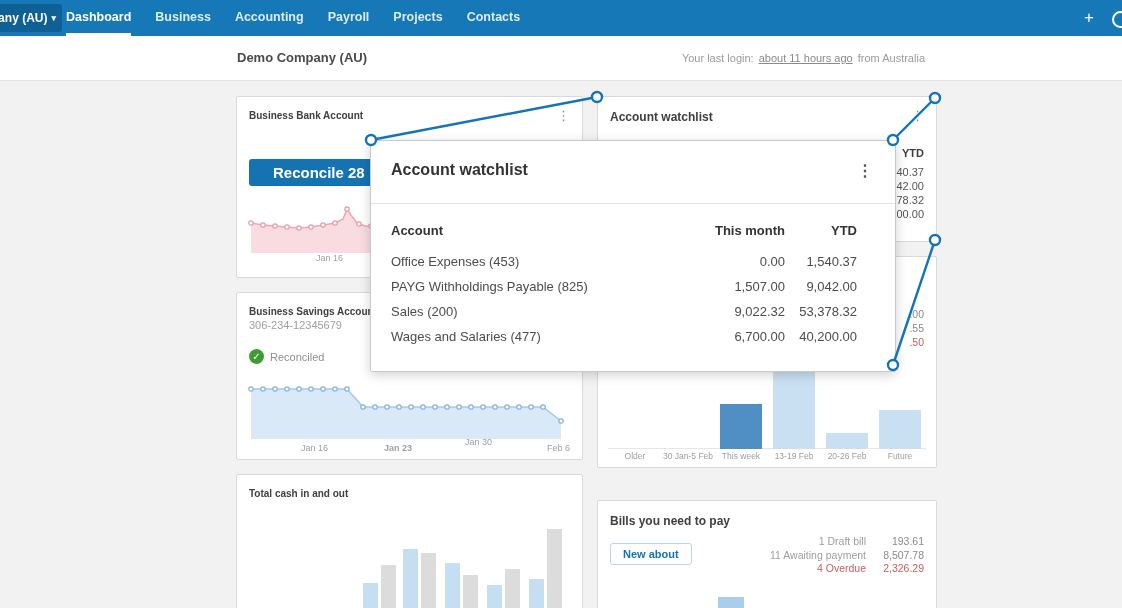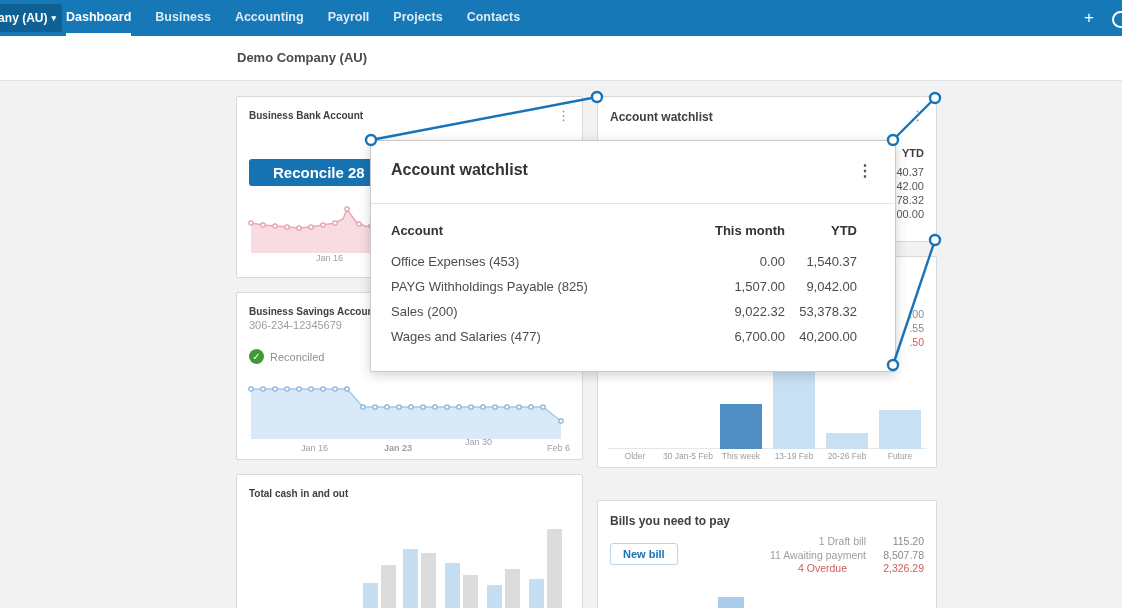--- a/index.html
+++ b/index.html
@@ -67,21 +67,21 @@
   .cash-card{left:236px;top:474px;width:345px;height:140px;}
   .cash-bar{position:absolute;bottom:6px;width:15px;}
 
   
   .bills-card{left:597px;top:500px;width:338px;height:130px;}
   .newbill-btn{position:absolute;left:12px;top:42px;background:#fff;border:1px solid #bcd4e6;color:#1673b1;
                font-size:11px;font-weight:bold;padding:4px 12px;border-radius:3px;cursor:pointer;}
   .bills-rows{position:absolute;top:34px;right:12px;text-align:right;font-size:10.5px;line-height:13.5px;}
   .bill-row .bl{color:#9e9e9e;}
   .bill-row .bv{display:inline-block;width:58px;text-align:right;color:#8a8a8a;}
-  .bill-row.red .bl,.bill-row.red .bv{color:#cf5d5d;margin-left:19px;}
+  .bill-row.red .bl,.bill-row.red .bv{color:#cf5d5d;}
   .bills-minibar{position:absolute;left:120px;bottom:22px;width:26px;height:12px;background:#aacdec;}
 
   
   .popup{position:absolute;left:370px;top:140px;width:524px;height:230px;background:#fff;
          border:1px solid #c9c9c9;border-radius:2px;box-shadow:0 3px 12px rgba(0,0,0,0.18);z-index:10;}
   .p-title{position:absolute;left:20px;top:20px;font-size:16px;font-weight:bold;color:#333;}
   .p-menu{position:absolute;right:22px;top:20px;font-size:16px;color:#555;font-weight:bold;cursor:pointer;}
   .p-div{position:absolute;top:62px;left:0;right:0;border-top:1px solid #e4e4e4;}
   .p-table{position:absolute;left:20px;top:78px;width:466px;font-size:13px;color:#4c4c4c;}
   .p-head{display:flex;font-weight:bold;color:#333;line-height:24px;margin-bottom:6px;}
@@ -112,20 +112,25 @@
         <div class="navitem">Payroll</div>
         <div class="navitem">Projects</div>
         <div class="navitem">Contacts</div>
       </div>
     <div class="plus">+</div>
     <div class="search-partial"></div>
   </div>
 
   <div class="pageheader">
     <div class="pagetitle">Demo Company (AU)</div>
+    <div class="lastlogin">
+      <span>Your last login:</span>
+      <a>about 11 hours ago</a>
+      <span>from Australia</span>
+    </div>
   </div>
 
   <div class="card bank-card">
     <div class="card-title">Business Bank Account</div>
     <div class="dots-icon">⋮</div>
     <button class="reconcile-btn">Reconcile 28 items</button>
     <svg class="spark" style="left:10px;top:100px" width="323" height="56">
       <path d="M4,26 L16,28 L28,29 L40,30 L52,31 L64,30 L76,28 L88,26 L96,22 L100,12 L104,18 L110,26 L118,29 L130,30 L310,30 L310,56 L4,56 Z" fill="#f8dce1"></path>
       <path d="M4,26 L16,28 L28,29 L40,30 L52,31 L64,30 L76,28 L88,26 L96,22 L100,12 L104,18 L110,26 L118,29 L130,30 L310,30" fill="none" stroke="#eba8b6" stroke-width="1.5"></path>
       <g>
@@ -259,23 +264,23 @@
         <div class="cash-bar" style="left: 226px; height: 34px; background: rgb(220, 220, 220);"></div>
         <div class="cash-bar" style="left: 250px; height: 24px; background: rgb(197, 222, 242);"></div>
         <div class="cash-bar" style="left: 268px; height: 40px; background: rgb(220, 220, 220);"></div>
         <div class="cash-bar" style="left: 292px; height: 30px; background: rgb(197, 222, 242);"></div>
         <div class="cash-bar" style="left: 310px; height: 80px; background: rgb(220, 220, 220);"></div>
       </div>
   </div>
 
   <div class="card bills-card">
     <div class="card-title" style="font-size:12px">Bills you need to pay</div>
-    <button class="newbill-btn">New bill</button>
+    <button class="newbill-btn">New about</button>
     <div class="bills-rows">
-        <div class="bill-row"><span class="bl">1 Draft bill</span><span class="bv">115.20</span></div>
+        <div class="bill-row"><span class="bl">1 Draft bill</span><span class="bv">193.61</span></div>
         <div class="bill-row"><span class="bl">11 Awaiting payment</span><span class="bv">8,507.78</span></div>
         <div class="bill-row red"><span class="bl">4 Overdue</span><span class="bv">2,326.29</span></div>
       </div>
     <div class="bills-minibar"></div>
   </div>
 
   <div class="popup">
     <div class="p-title">Account watchlist</div>
     <div class="p-menu">⋮</div>
     <div class="p-div"></div>

